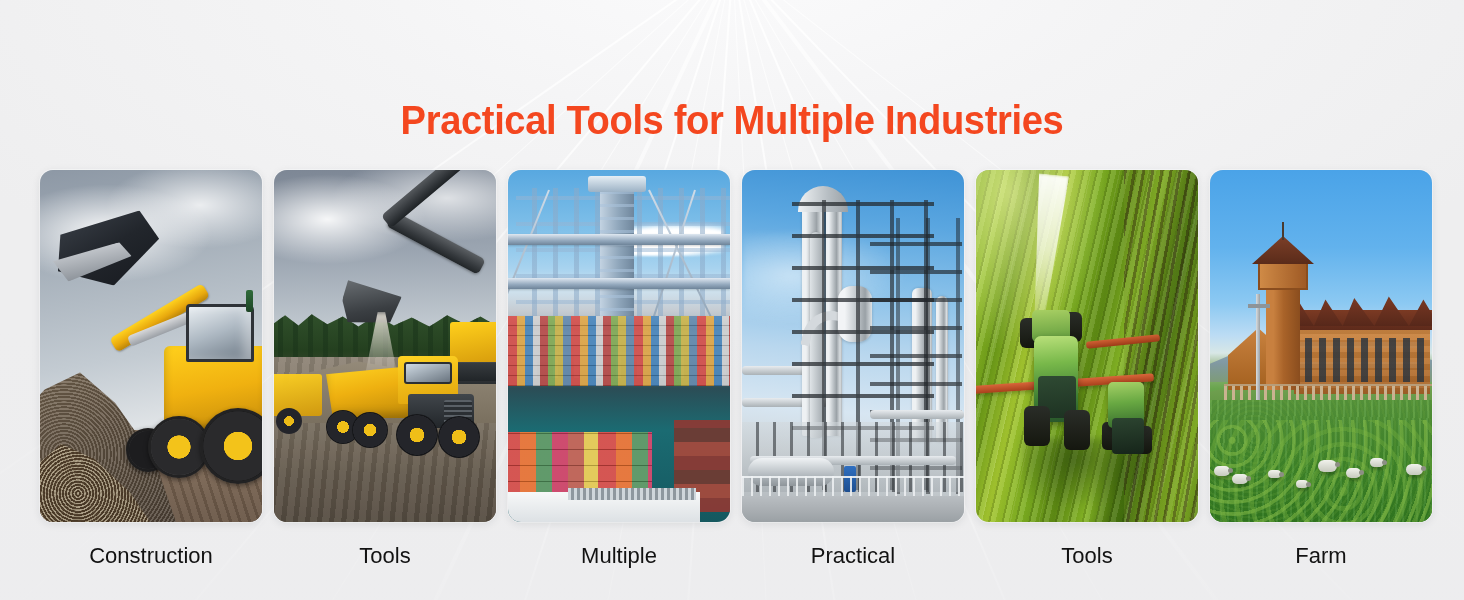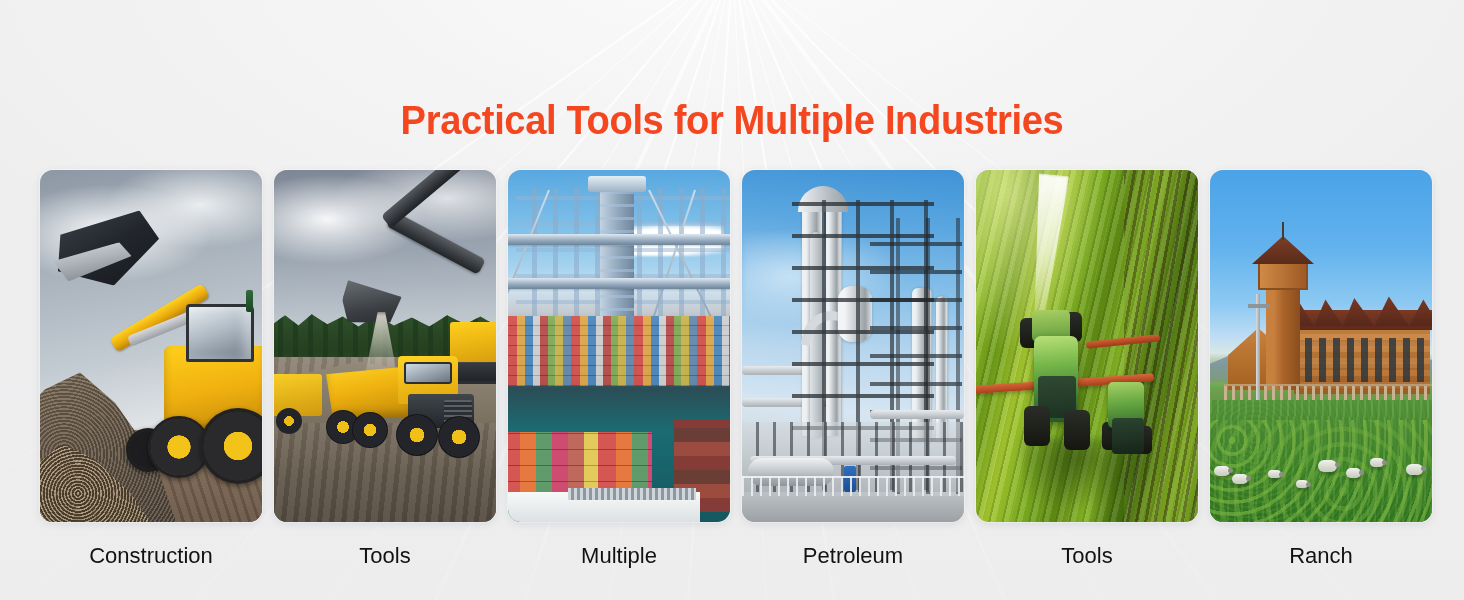--- a/index.html
+++ b/index.html
@@ -769,21 +769,21 @@
         <div class="pt-frame2"></div>
         <div class="pt-lower"></div>
         <div class="pt-pipe-h pt-ph3"></div>
         <div class="pt-pipe-h pt-ph4"></div>
         <div class="pt-tank"></div>
         <div class="pt-blue-drum"></div>
         <div class="pt-fence"></div>
         <div class="pt-apron"></div>
       </div>
     </div>
-    <div class="card-label">Petroleum</div>
+    <div class="card-label">Practical</div>
   </div>
 
   <div class="card-wrap">
     <div class="card">
       <div class="scene s-farm">
         <div class="fm-rows"></div>
         <div class="fm-dark-strip"></div>
         <div class="fm-track"></div>
         <div class="fm-sunlit"></div>
         <div class="fm-spray"></div>
@@ -828,16 +828,16 @@
         <div class="rc-sheep rc-s1"></div>
         <div class="rc-sheep rc-s2"></div>
         <div class="rc-sheep rc-s3"></div>
         <div class="rc-sheep rc-s4"></div>
         <div class="rc-sheep rc-s5"></div>
         <div class="rc-sheep rc-s6"></div>
         <div class="rc-sheep rc-s7"></div>
         <div class="rc-sheep rc-s8"></div>
       </div>
     </div>
-    <div class="card-label">Ranch</div>
+    <div class="card-label">Farm</div>
   </div>
 
 </div>
 
 </body></html>

